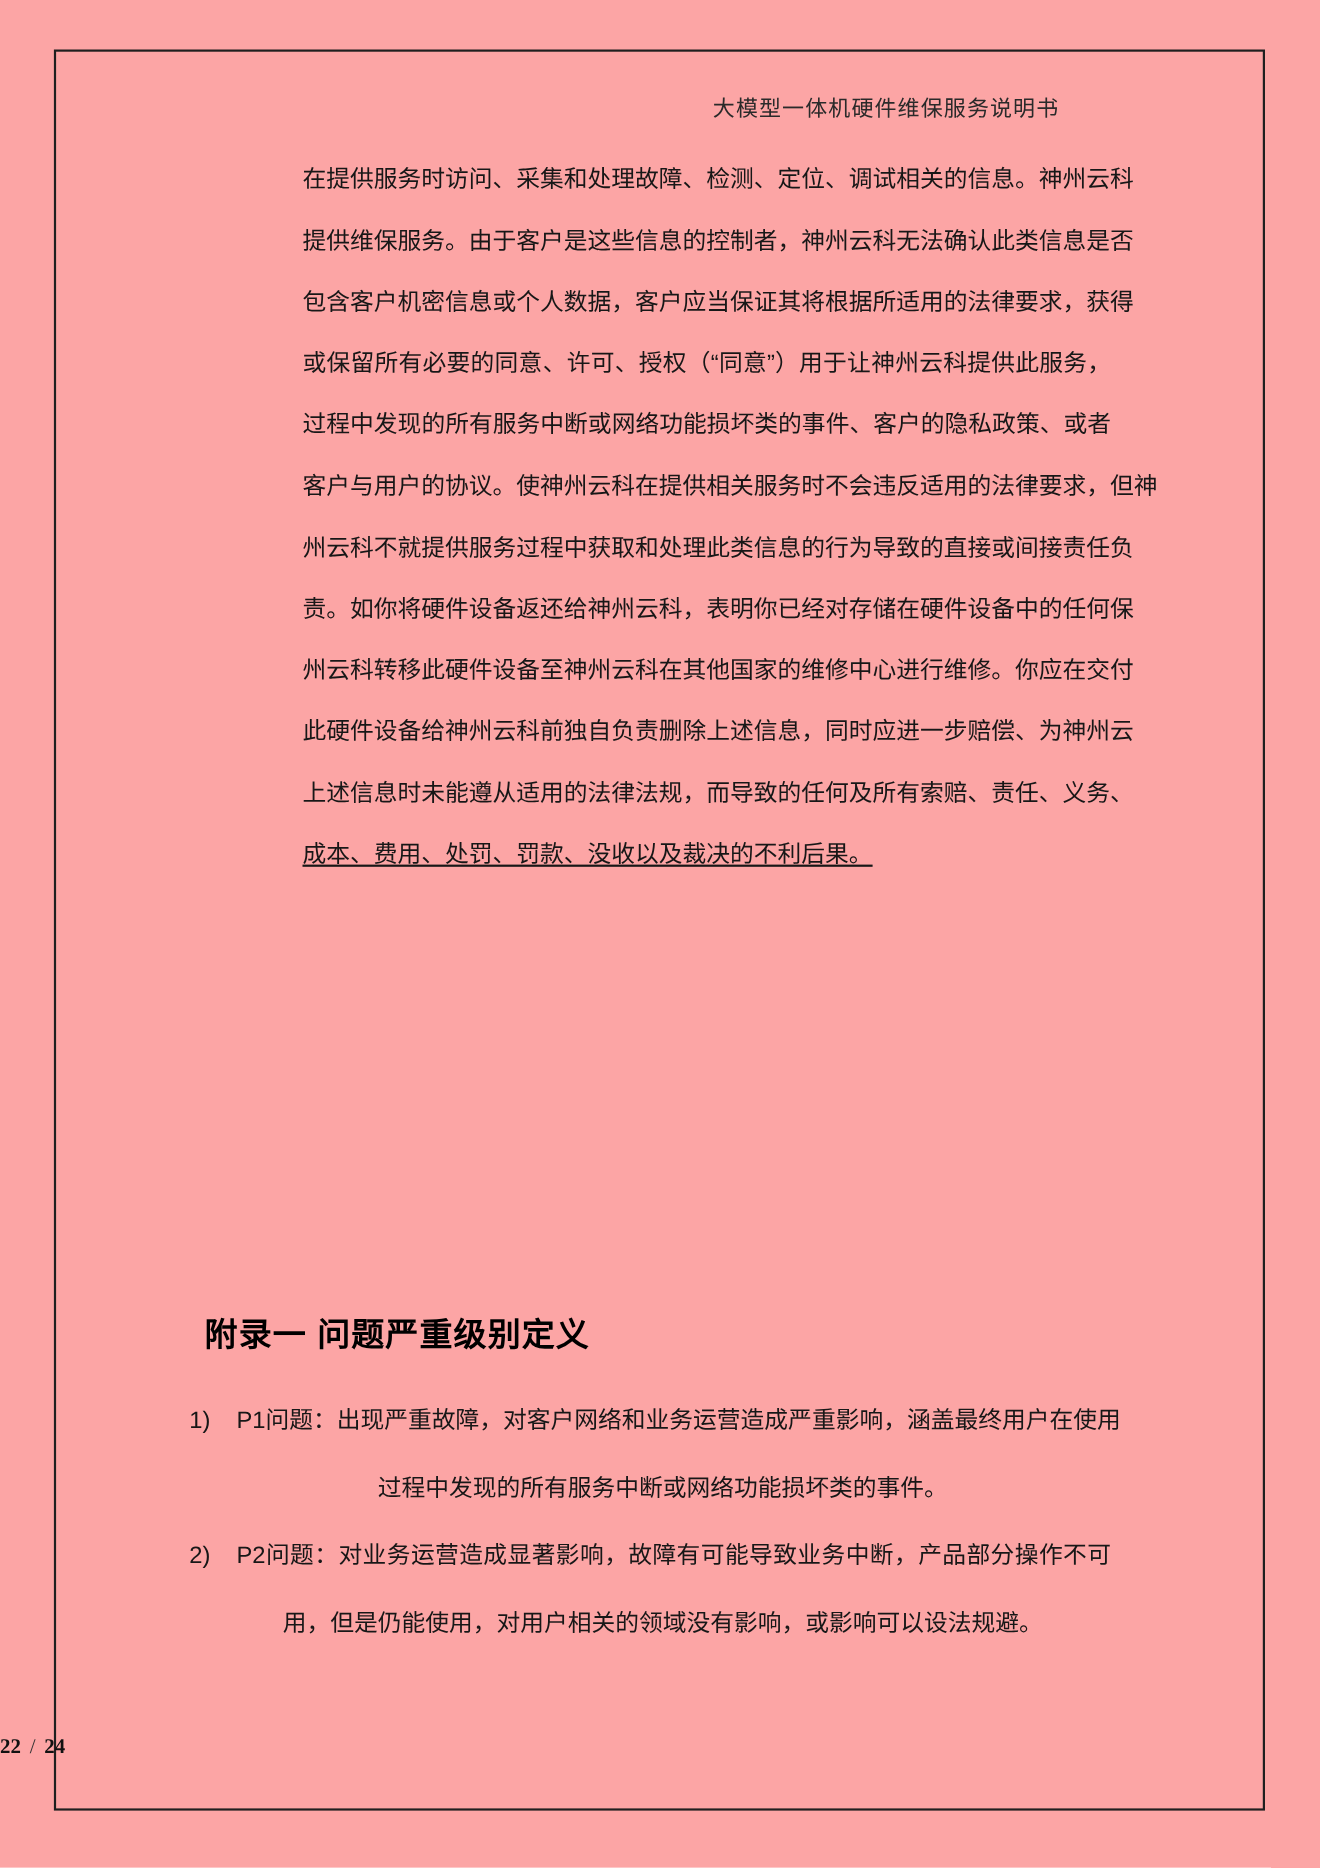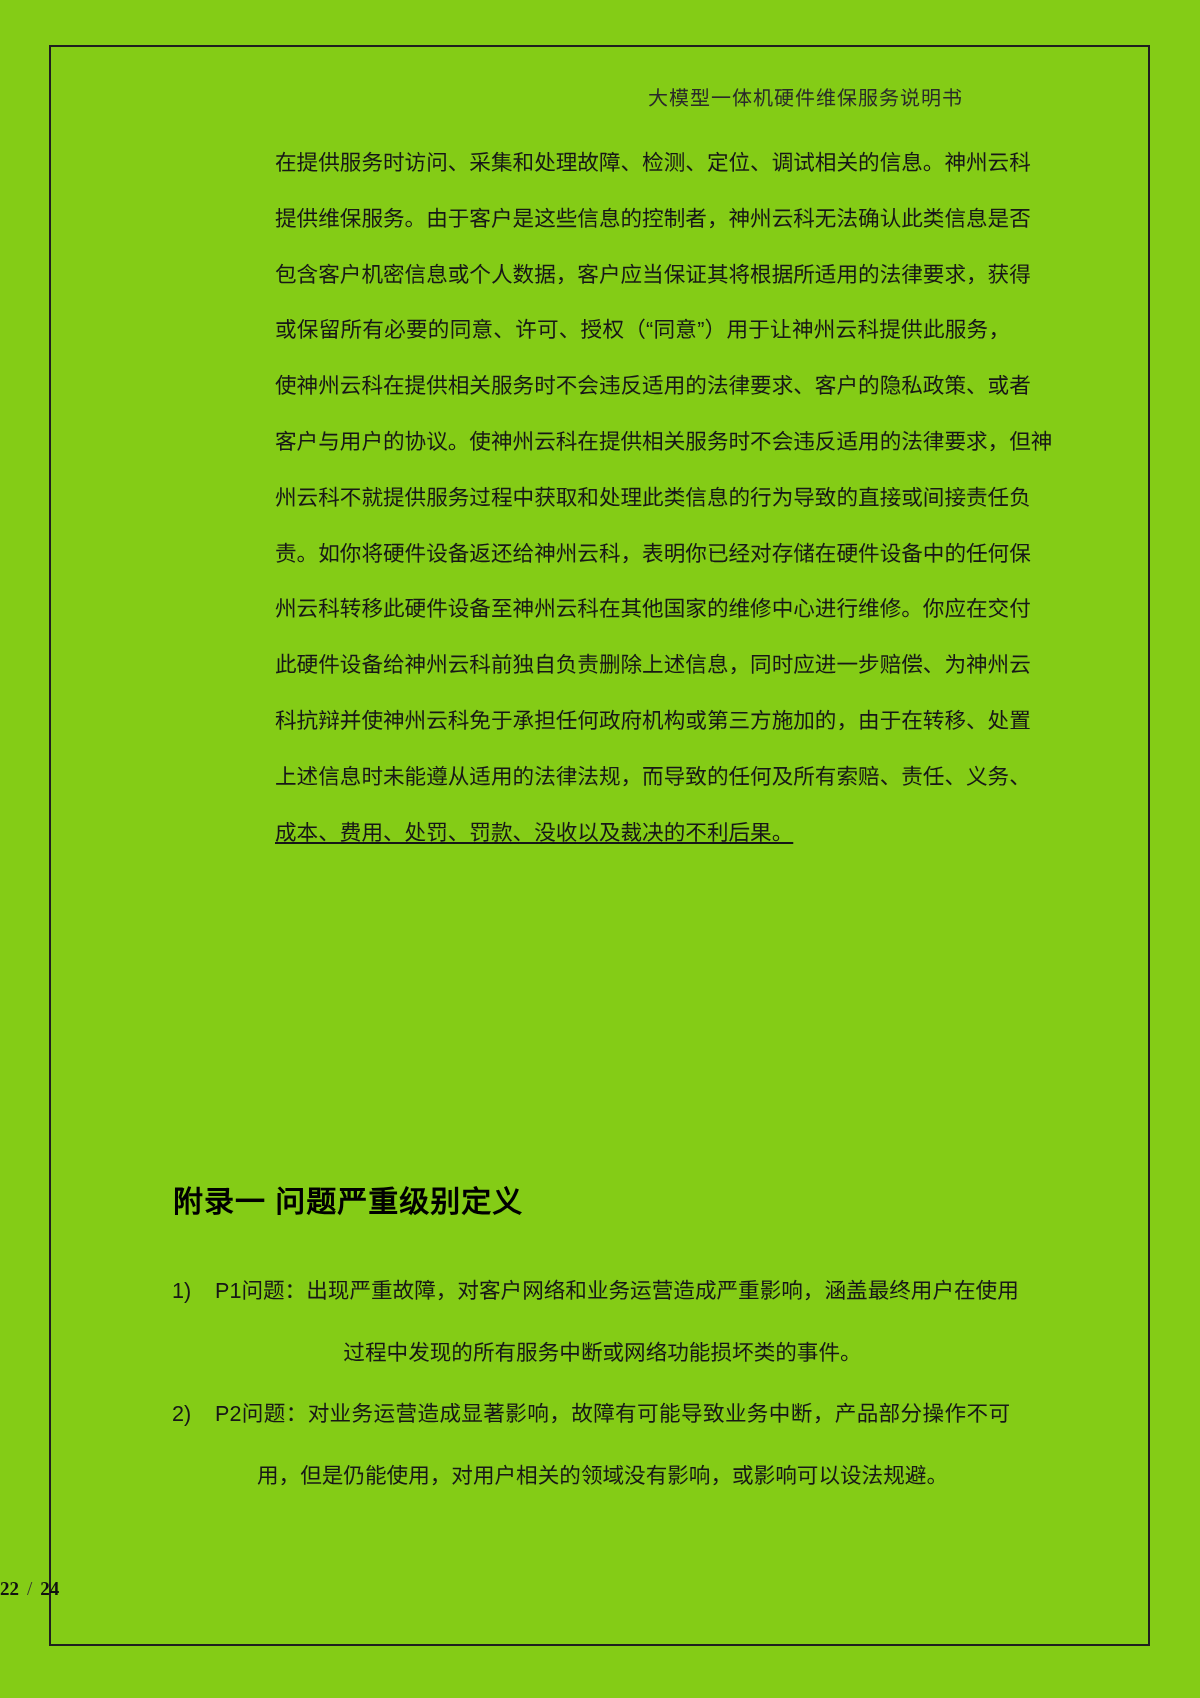--- a/index.html
+++ b/index.html
@@ -4,21 +4,21 @@
 <style>
   html, body {
     margin: 0;
     padding: 0;
     background: #ffffff;
   }
   .page {
     position: relative;
     width: 1200px;
     height: 1698px;
-    background: #84cc16;
+    background: #fca5a5;
     overflow: hidden;
     font-family: "Liberation Sans", sans-serif;
     color: #1b1b1b;
   }
   .page-border {
     position: absolute;
     left: 49px;
     top: 45px;
     width: 1101px;
     height: 1601px;
@@ -52,21 +52,21 @@
   }
   .pline.last {
     text-align: right;
     text-align-last: left;
     text-decoration: underline;
   }
   .appendix-heading {
     position: absolute;
     top: 1180px;
     left: 170px;
-    margin: 3px;
+    margin: 16px;
     font-size: 30px;
     font-weight: bold;
     color: #000000;
     letter-spacing: 1px;
     line-height: 38px;
   }
   .list {
     position: absolute;
     top: 1260px;
     left: 170px;
@@ -120,27 +120,26 @@
 
   <div class="header">
     <span>大模型一体机硬件维保服务说明书</span>
   </div>
 
   <div class="body-paragraph">
     <div class="pline">在提供服务时访问、采集和处理故障、检测、定位、调试相关的信息。神州云科</div>
     <div class="pline">提供维保服务。由于客户是这些信息的控制者，神州云科无法确认此类信息是否</div>
     <div class="pline">包含客户机密信息或个人数据，客户应当保证其将根据所适用的法律要求，获得</div>
     <div class="pline">或保留所有必要的同意、许可、授权（“同意”）用于让神州云科提供此服务，</div>
-    <div class="pline">使神州云科在提供相关服务时不会违反适用的法律要求、客户的隐私政策、或者</div>
+    <div class="pline">过程中发现的所有服务中断或网络功能损坏类的事件、客户的隐私政策、或者</div>
     <div class="pline">客户与用户的协议。使神州云科在提供相关服务时不会违反适用的法律要求，但神</div>
     <div class="pline">州云科不就提供服务过程中获取和处理此类信息的行为导致的直接或间接责任负</div>
     <div class="pline">责。如你将硬件设备返还给神州云科，表明你已经对存储在硬件设备中的任何保</div>
     <div class="pline">州云科转移此硬件设备至神州云科在其他国家的维修中心进行维修。你应在交付</div>
     <div class="pline">此硬件设备给神州云科前独自负责删除上述信息，同时应进一步赔偿、为神州云</div>
-    <div class="pline">科抗辩并使神州云科免于承担任何政府机构或第三方施加的，由于在转移、处置</div>
     <div class="pline">上述信息时未能遵从适用的法律法规，而导致的任何及所有索赔、责任、义务、</div>
     <div class="pline last">成本、费用、处罚、罚款、没收以及裁决的不利后果。</div>
   </div>
 
   <h1 class="appendix-heading">附录一 问题严重级别定义</h1>
 
   <div class="list">
     <div class="list-item">
       <span class="li-marker">1)</span>
       <div class="li-line1">P1问题：出现严重故障，对客户网络和业务运营造成严重影响，涵盖最终用户在使用</div>

